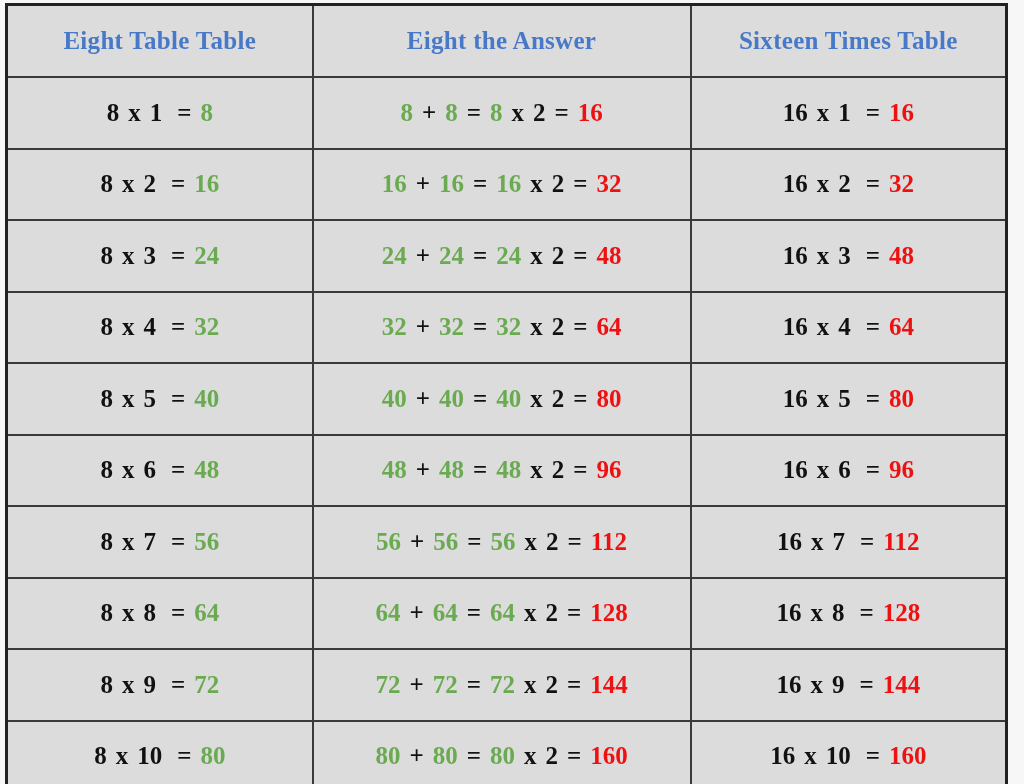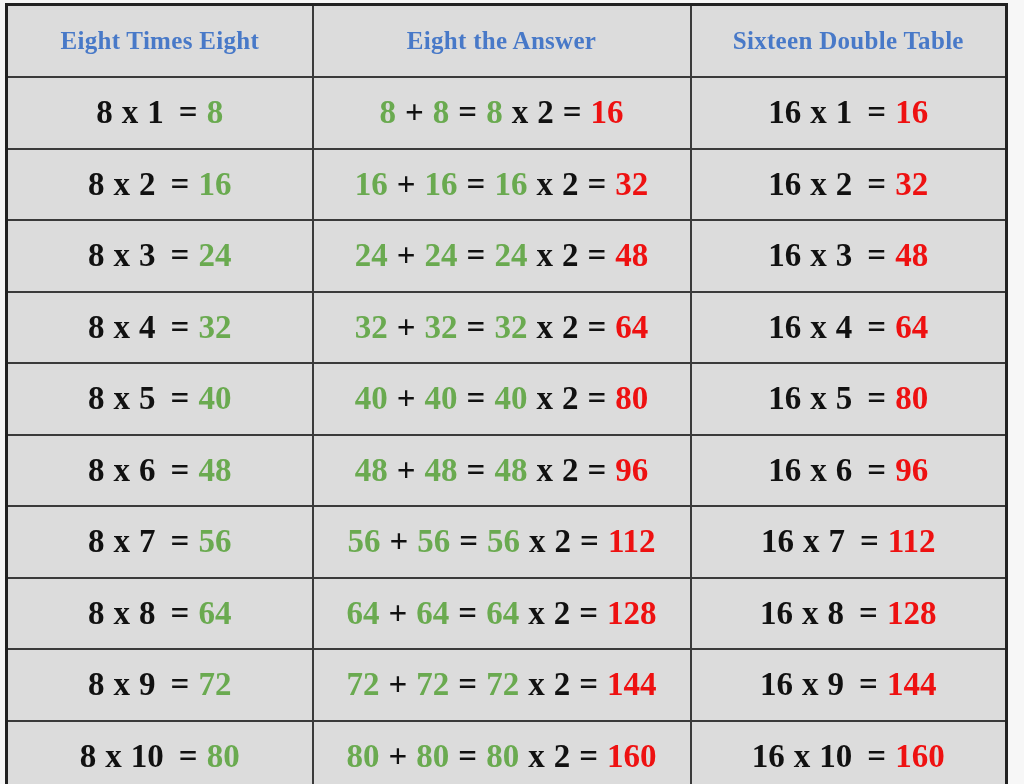--- a/index.html
+++ b/index.html
@@ -49,21 +49,21 @@
   thead th {
     height: 70px;
     font-size: 25px;
     font-weight: bold;
     color: #4879c8;
     letter-spacing: 0.3px;
   }
 
   tbody td {
     height: 69.5px;
-    font-size: 33px;
+    font-size: 25px;
     font-weight: bold;
     color: #111111;
   }
 
   .num-green { color: #6aaa50; }
   .num-red   { color: #ee1111; }
   .op        { color: #111111; }
   .gap       { display: inline-block; width: 9px; }
   .gap-wide  { display: inline-block; width: 15px; }
 </style>
@@ -72,23 +72,23 @@
 
 <div id="times-table-wrap">
   <table class="times-table">
     <colgroup>
       <col class="col-a">
       <col class="col-b">
       <col class="col-c">
     </colgroup>
     <thead>
       <tr>
-        <th>Eight Times Eight</th>
+        <th>Eight Table Table</th>
         <th>Eight the Answer</th>
-        <th>Sixteen Double Table</th>
+        <th>Sixteen Times Table</th>
       </tr>
     </thead>
     <tbody id="table-body">
         <tr>
           <td><span class="op">8</span><span class="gap"></span><span class="op">x</span><span class="gap"></span><span class="op">1</span><span class="gap-wide"></span><span class="op">=</span><span class="gap"></span><span class="num-green">8</span></td>
           <td><span class="num-green">8</span><span class="gap"></span><span class="op">+</span><span class="gap"></span><span class="num-green">8</span><span class="gap"></span><span class="op">=</span><span class="gap"></span><span class="num-green">8</span><span class="gap"></span><span class="op">x</span><span class="gap"></span><span class="op">2</span><span class="gap"></span><span class="op">=</span><span class="gap"></span><span class="num-red">16</span></td>
           <td><span class="op">16</span><span class="gap"></span><span class="op">x</span><span class="gap"></span><span class="op">1</span><span class="gap-wide"></span><span class="op">=</span><span class="gap"></span><span class="num-red">16</span></td>
         </tr>
         <tr>
           <td><span class="op">8</span><span class="gap"></span><span class="op">x</span><span class="gap"></span><span class="op">2</span><span class="gap-wide"></span><span class="op">=</span><span class="gap"></span><span class="num-green">16</span></td>

